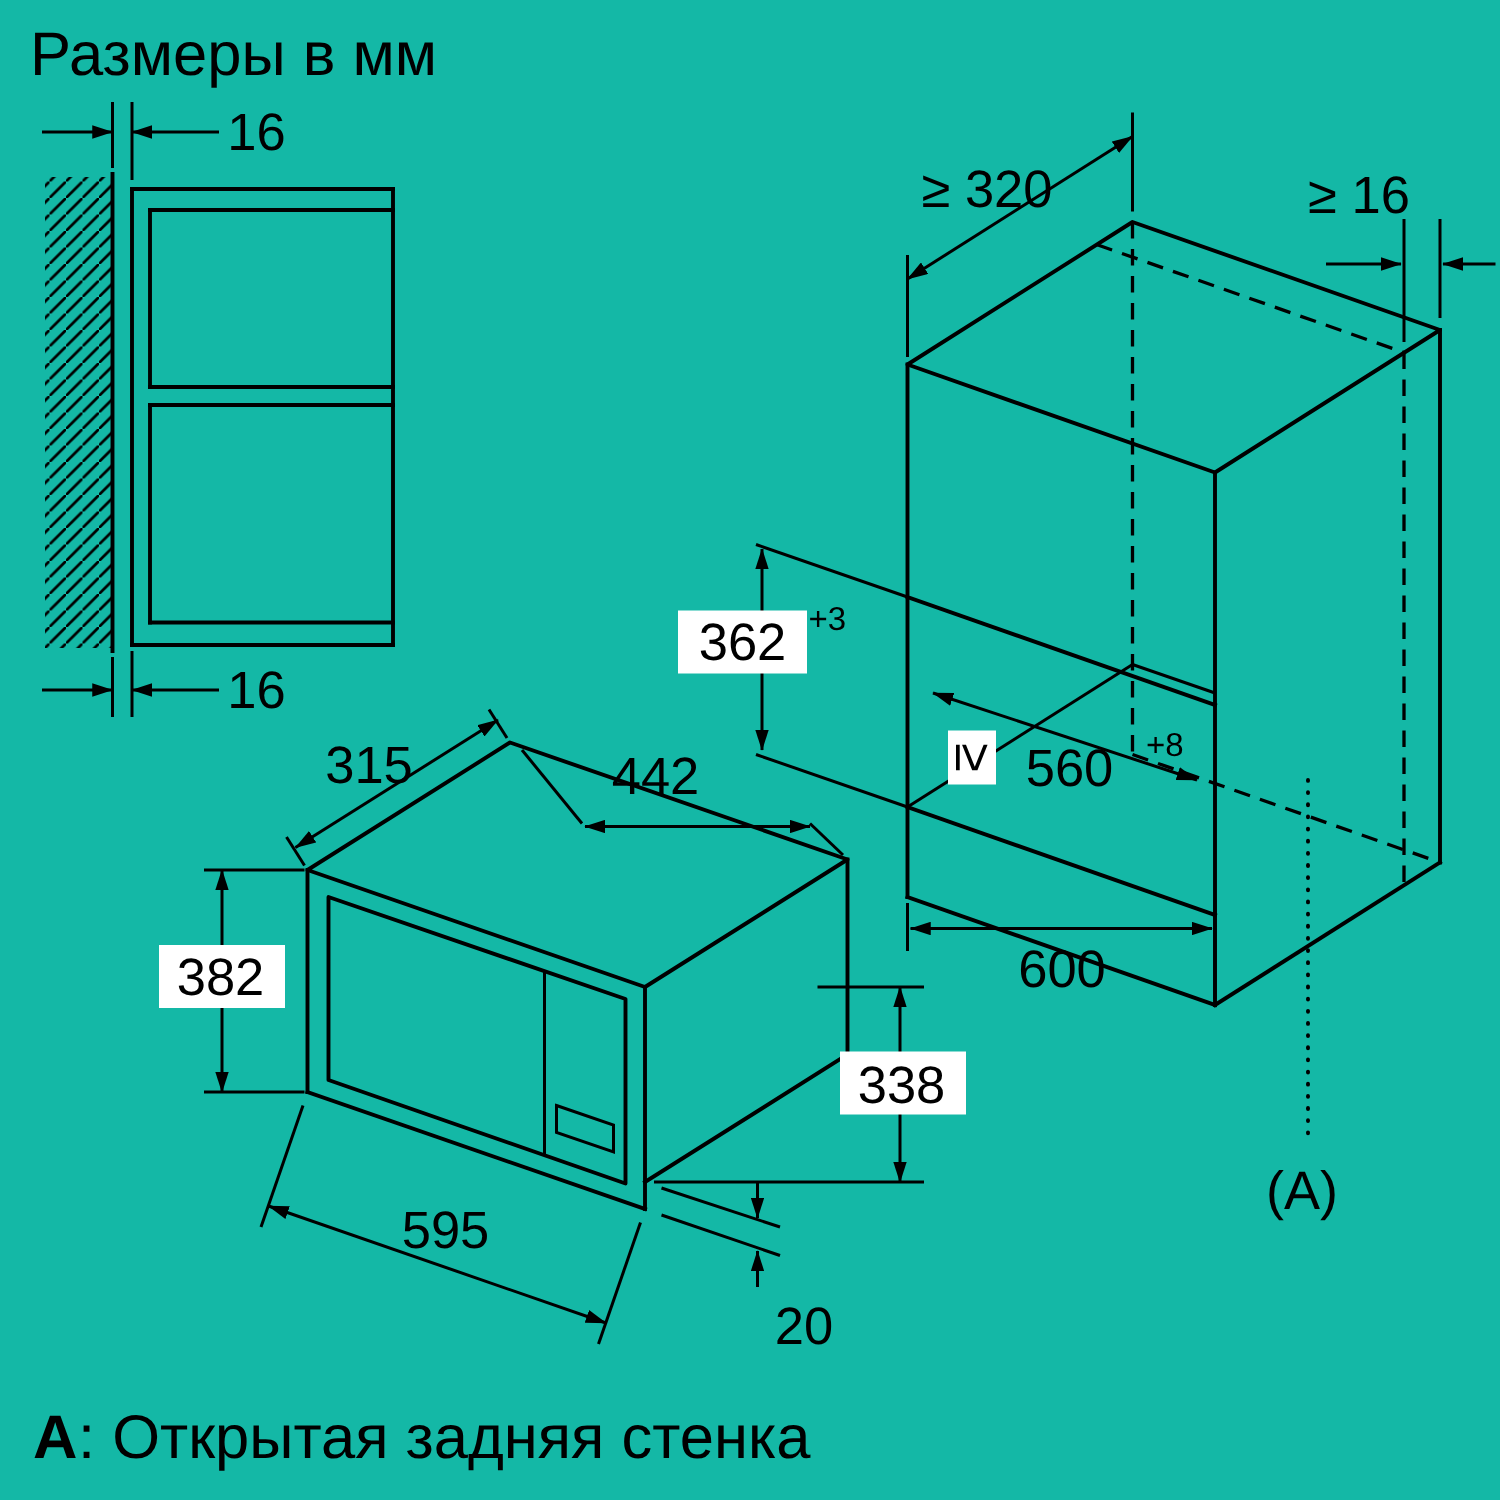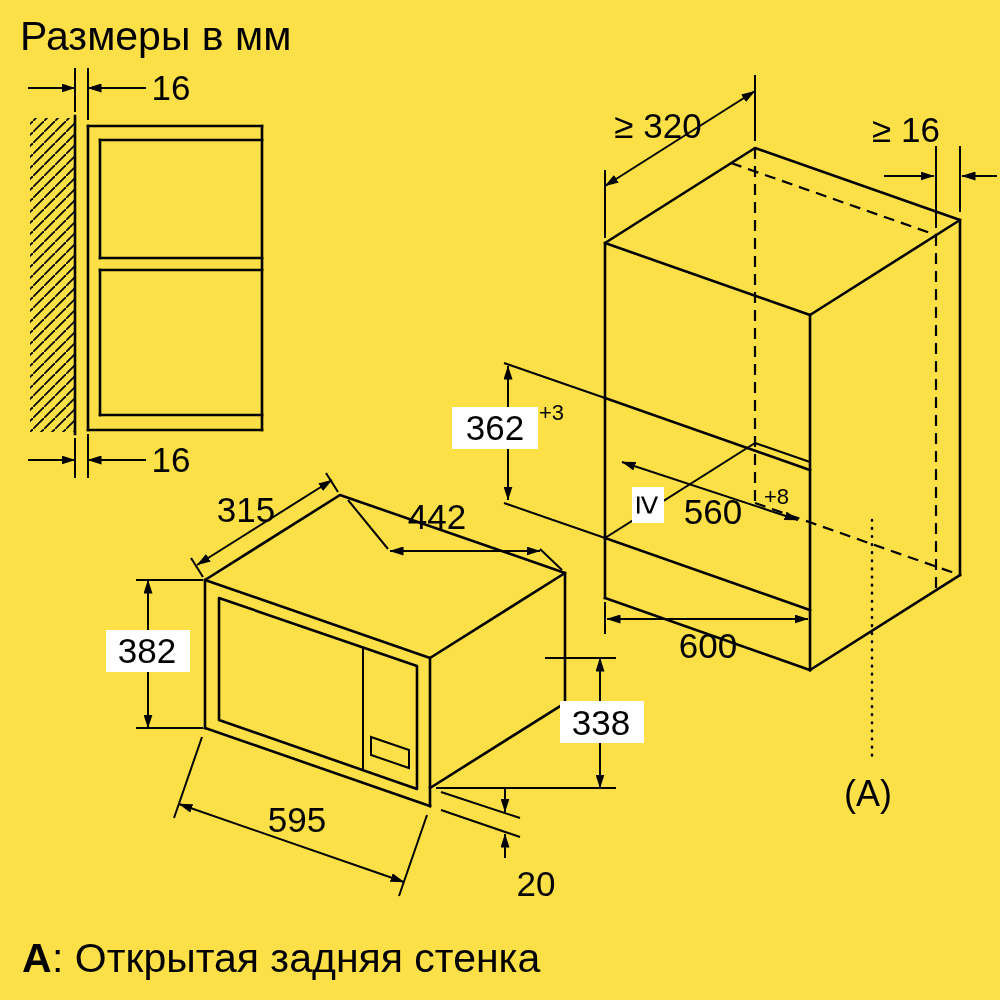--- a/index.html
+++ b/index.html
@@ -1,16 +1,16 @@
 <!DOCTYPE html>
 <html><head>
 <meta charset="utf-8">
 <style>
   html,body{margin:0;padding:0;background:#fff;}
-  #stage{position:relative;width:1000px;height:1000px;background:#fde047;overflow:hidden;}
+  #stage{position:relative;width:1000px;height:1000px;background:#14b8a6;overflow:hidden;}
   svg{display:block;}
   .ln{stroke:#000;stroke-width:2.6;fill:none;stroke-linecap:square;}
   .face{stroke:#000;stroke-width:2.6;fill:none;stroke-linejoin:round;}
   .thin{stroke:#000;stroke-width:2;fill:none;}
   .dim{stroke:#000;stroke-width:2;fill:none;}
   .dash{stroke:#000;stroke-width:2.2;fill:none;stroke-dasharray:11 7;}
   .dot{stroke:#000;stroke-width:2.6;fill:none;stroke-dasharray:0.6 7.5;stroke-linecap:round;}
   .bgw{fill:#fff;stroke:none;}
   text{font-family:"Liberation Sans","DejaVu Sans",sans-serif;fill:#000;font-size:35px;}
   .sup{font-size:22px;}

